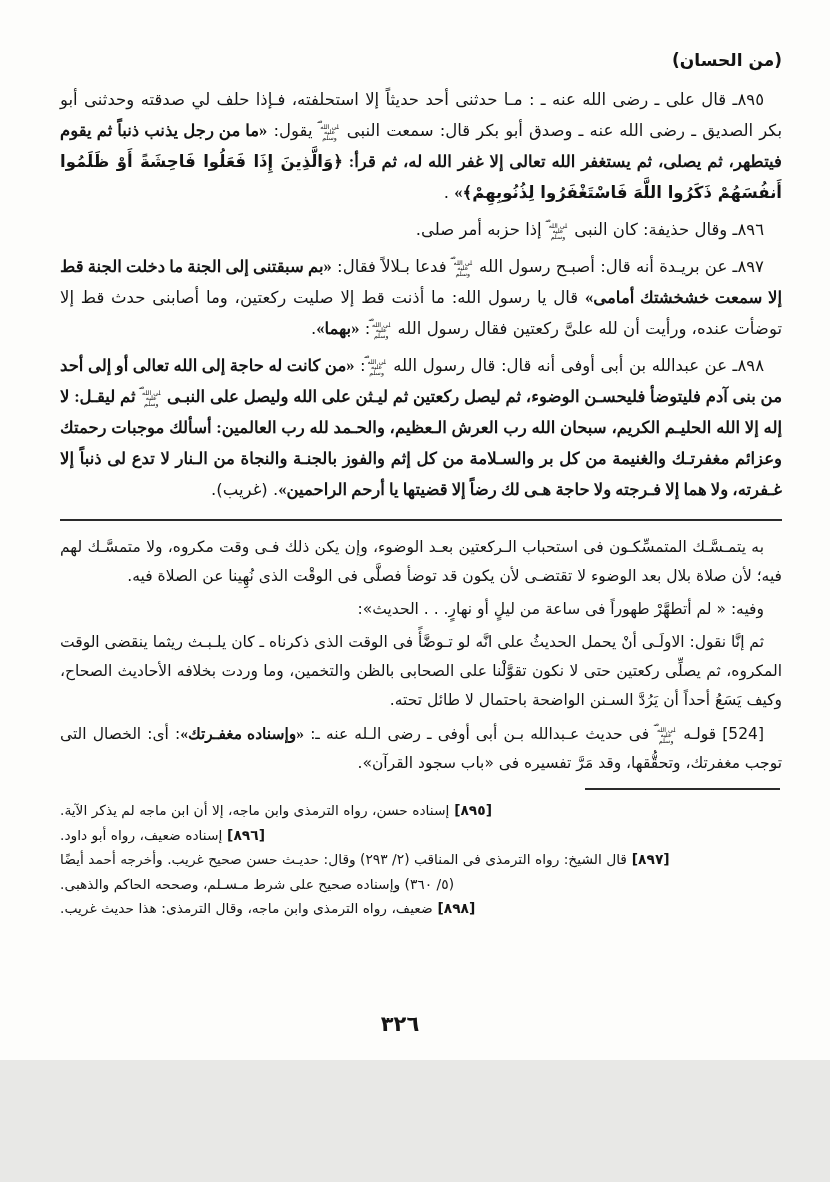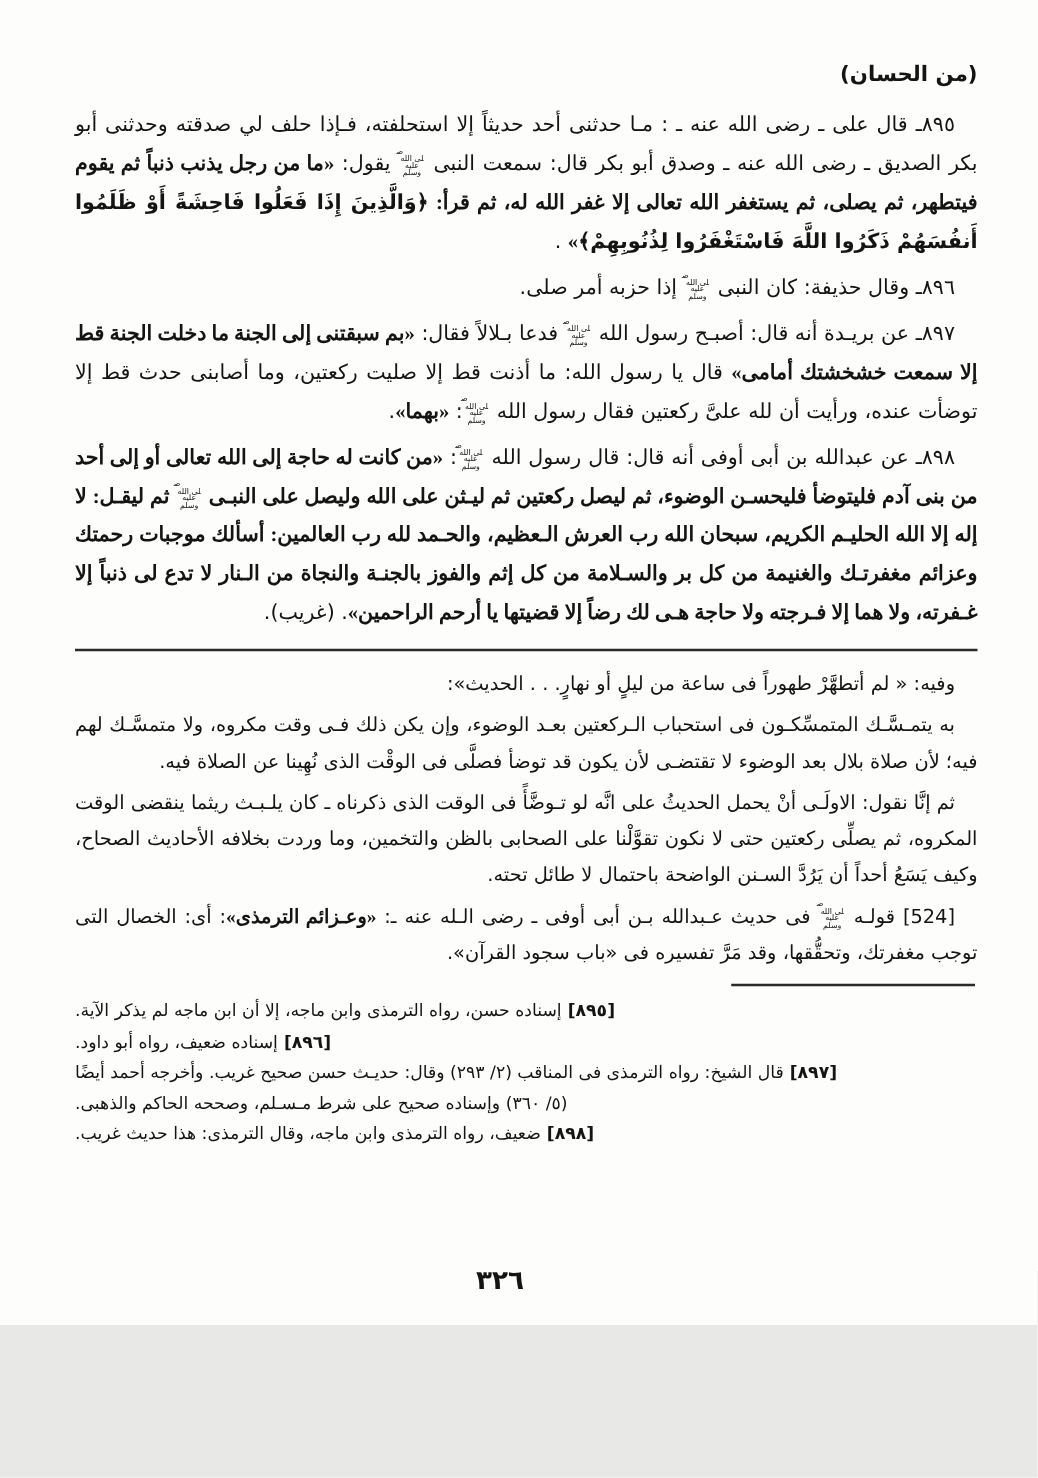--- a/index.html
+++ b/index.html
@@ -93,24 +93,24 @@
   <div class="main-text" id="main-paragraphs">
       <p class="para"><span>٨٩٥ـ قال على ـ رضى الله عنه ـ : مـا حدثنى أحد حديثاً إلا استحلفته، فـإذا حلف لي صدقته وحدثنى أبو بكر الصديق ـ رضى الله عنه ـ وصدق أبو بكر قال: سمعت النبى </span><span class="pbuh-seal">صلى الله عليه وسلم</span><span> يقول: </span><span class="b">«ما من رجل يذنب ذنباً ثم يقوم فيتطهر، ثم يصلى، ثم يستغفر الله تعالى إلا غفر الله له، ثم قرأ: </span><span class="quran">﴿وَالَّذِينَ إِذَا فَعَلُوا فَاحِشَةً أَوْ ظَلَمُوا أَنفُسَهُمْ ذَكَرُوا اللَّهَ فَاسْتَغْفَرُوا لِذُنُوبِهِمْ﴾</span><span class="b">»</span><span> .</span></p>
       <p class="para"><span>٨٩٦ـ وقال حذيفة: كان النبى </span><span class="pbuh-seal">صلى الله عليه وسلم</span><span> إذا حزبه أمر صلى.</span></p>
       <p class="para"><span>٨٩٧ـ عن بريـدة أنه قال: أصبـح رسول الله </span><span class="pbuh-seal">صلى الله عليه وسلم</span><span> فدعا بـلالاً فقال: </span><span class="b">«بم سبقتنى إلى الجنة ما دخلت الجنة قط إلا سمعت خشخشتك أمامى»</span><span> قال يا رسول الله: ما أذنت قط إلا صليت ركعتين، وما أصابنى حدث قط إلا توضأت عنده، ورأيت أن لله علىَّ ركعتين فقال رسول الله </span><span class="pbuh-seal">صلى الله عليه وسلم</span><span>: </span><span class="b">«بهما»</span><span>.</span></p>
       <p class="para"><span>٨٩٨ـ عن عبدالله بن أبى أوفى أنه قال: قال رسول الله </span><span class="pbuh-seal">صلى الله عليه وسلم</span><span>: </span><span class="b">«من كانت له حاجة إلى الله تعالى أو إلى أحد من بنى آدم فليتوضأ فليحسـن الوضوء، ثم ليصل ركعتين ثم ليـثن على الله وليصل على النبـى </span><span class="pbuh-seal">صلى الله عليه وسلم</span><span class="b"> ثم ليقـل: لا إله إلا الله الحليـم الكريم، سبحان الله رب العرش الـعظيم، والحـمد لله رب العالمين: أسألك موجبات رحمتك وعزائم مغفرتـك والغنيمة من كل بر والسـلامة من كل إثم والفوز بالجنـة والنجاة من الـنار لا تدع لى ذنباً إلا غـفرته، ولا هما إلا فـرجته ولا حاجة هـى لك رضاً إلا قضيتها يا أرحم الراحمين»</span><span>. (غريب).</span></p>
     </div>
 
   <hr class="rule-full">
 
   <div class="commentary" id="commentary-paragraphs">
+      <p class="para"><span>به يتمـسَّـك المتمسِّكـون فى استحباب الـركعتين بعـد الوضوء، وإن يكن ذلك فـى وقت مكروه، ولا متمسَّـك لهم فيه؛ لأن صلاة بلال بعد الوضوء لا تقتضـى لأن يكون قد توضأ فصلَّى فى الوقْت الذى نُهِينا عن الصلاة فيه.</span></p>
       <p class="para"><span>وفيه: « لم أتطهَّرْ طهوراً فى ساعة من ليلٍ أو نهارٍ. . . الحديث»:</span></p>
-      <p class="para"><span>به يتمـسَّـك المتمسِّكـون فى استحباب الـركعتين بعـد الوضوء، وإن يكن ذلك فـى وقت مكروه، ولا متمسَّـك لهم فيه؛ لأن صلاة بلال بعد الوضوء لا تقتضـى لأن يكون قد توضأ فصلَّى فى الوقْت الذى نُهِينا عن الصلاة فيه.</span></p>
       <p class="para"><span>ثم إنَّا نقول: الاولَـى أنْ يحمل الحديثُ على انَّه لو تـوضَّأً فى الوقت الذى ذكرناه ـ كان يلـبـث ريثما ينقضى الوقت المكروه، ثم يصلِّى ركعتين حتى لا نكون تقوَّلْنا على الصحابى بالظن والتخمين، وما وردت بخلافه الأحاديث الصحاح، وكيف يَسَعُ أحداً أن يَرُدَّ السـنن الواضحة باحتمال لا طائل تحته.</span></p>
-      <p class="para"><span>[524] قولـه </span><span class="pbuh-seal">صلى الله عليه وسلم</span><span> فى حديث عـبدالله بـن أبى أوفى ـ رضى الـله عنه ـ: </span><span class="b">«وعـزائم الترمذى»</span><span>: أى: الخصال التى توجب مغفرتك، وتحقُّقها، وقد مَرَّ تفسيره فى «باب سجود القرآن».</span></p>
+      <p class="para"><span>[524] قولـه </span><span class="pbuh-seal">صلى الله عليه وسلم</span><span> فى حديث عـبدالله بـن أبى أوفى ـ رضى الـله عنه ـ: </span><span class="b">«وإسناده مغفـرتك»</span><span>: أى: الخصال التى توجب مغفرتك، وتحقُّقها، وقد مَرَّ تفسيره فى «باب سجود القرآن».</span></p>
     </div>
 
   <hr class="rule-short">
 
   <div class="footnotes" id="footnotes">
       <p><span class="fn-label">[٨٩٥] </span><span>إسناده حسن، رواه الترمذى وابن ماجه، إلا أن ابن ماجه لم يذكر الآية.</span></p>
       <p><span class="fn-label">[٨٩٦] </span><span>إسناده ضعيف، رواه أبو داود.</span></p>
       <p><span class="fn-label">[٨٩٧] </span><span>قال الشيخ: رواه الترمذى فى المناقب (٢/ ٢٩٣) وقال: حديـث حسن صحيح غريب. وأخرجه أحمد أيضًا</span></p>
       <p class="ind-1"><span>(٥/ ٣٦٠) وإسناده صحيح على شرط مـسـلم، وصححه الحاكم والذهبى.</span></p>
       <p><span class="fn-label">[٨٩٨] </span><span>ضعيف، رواه الترمذى وابن ماجه، وقال الترمذى: هذا حديث غريب.</span></p>

